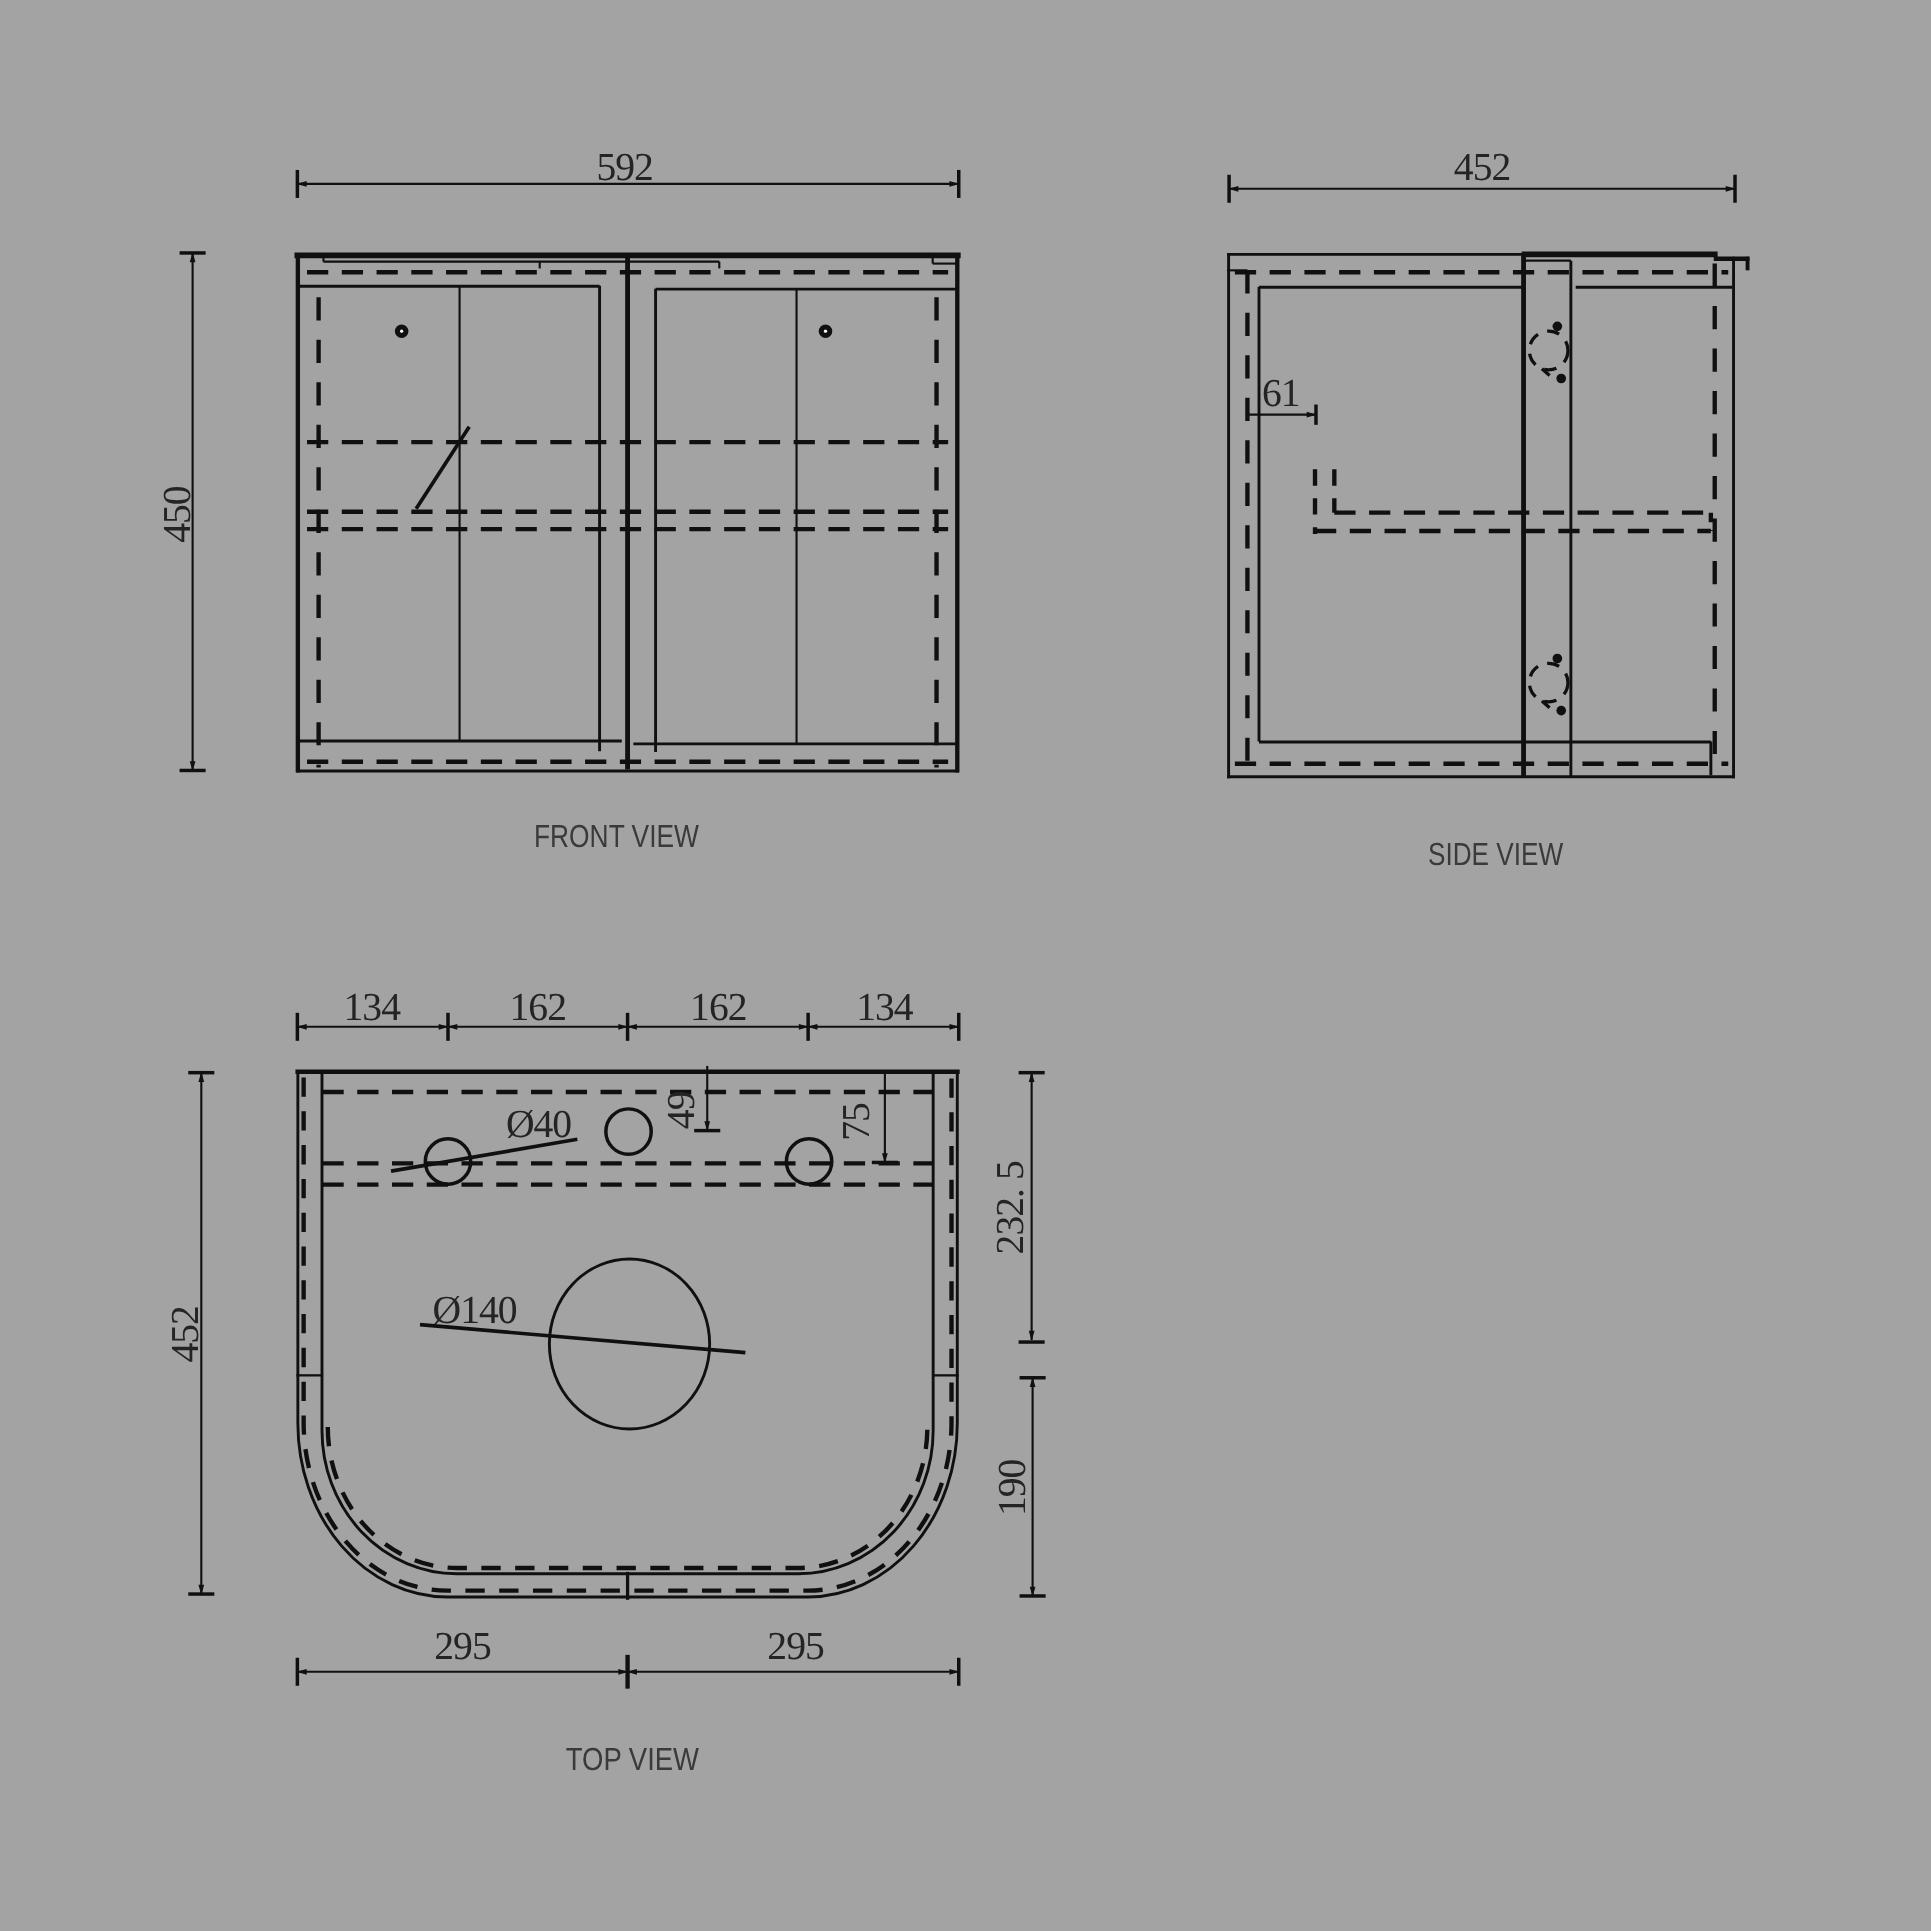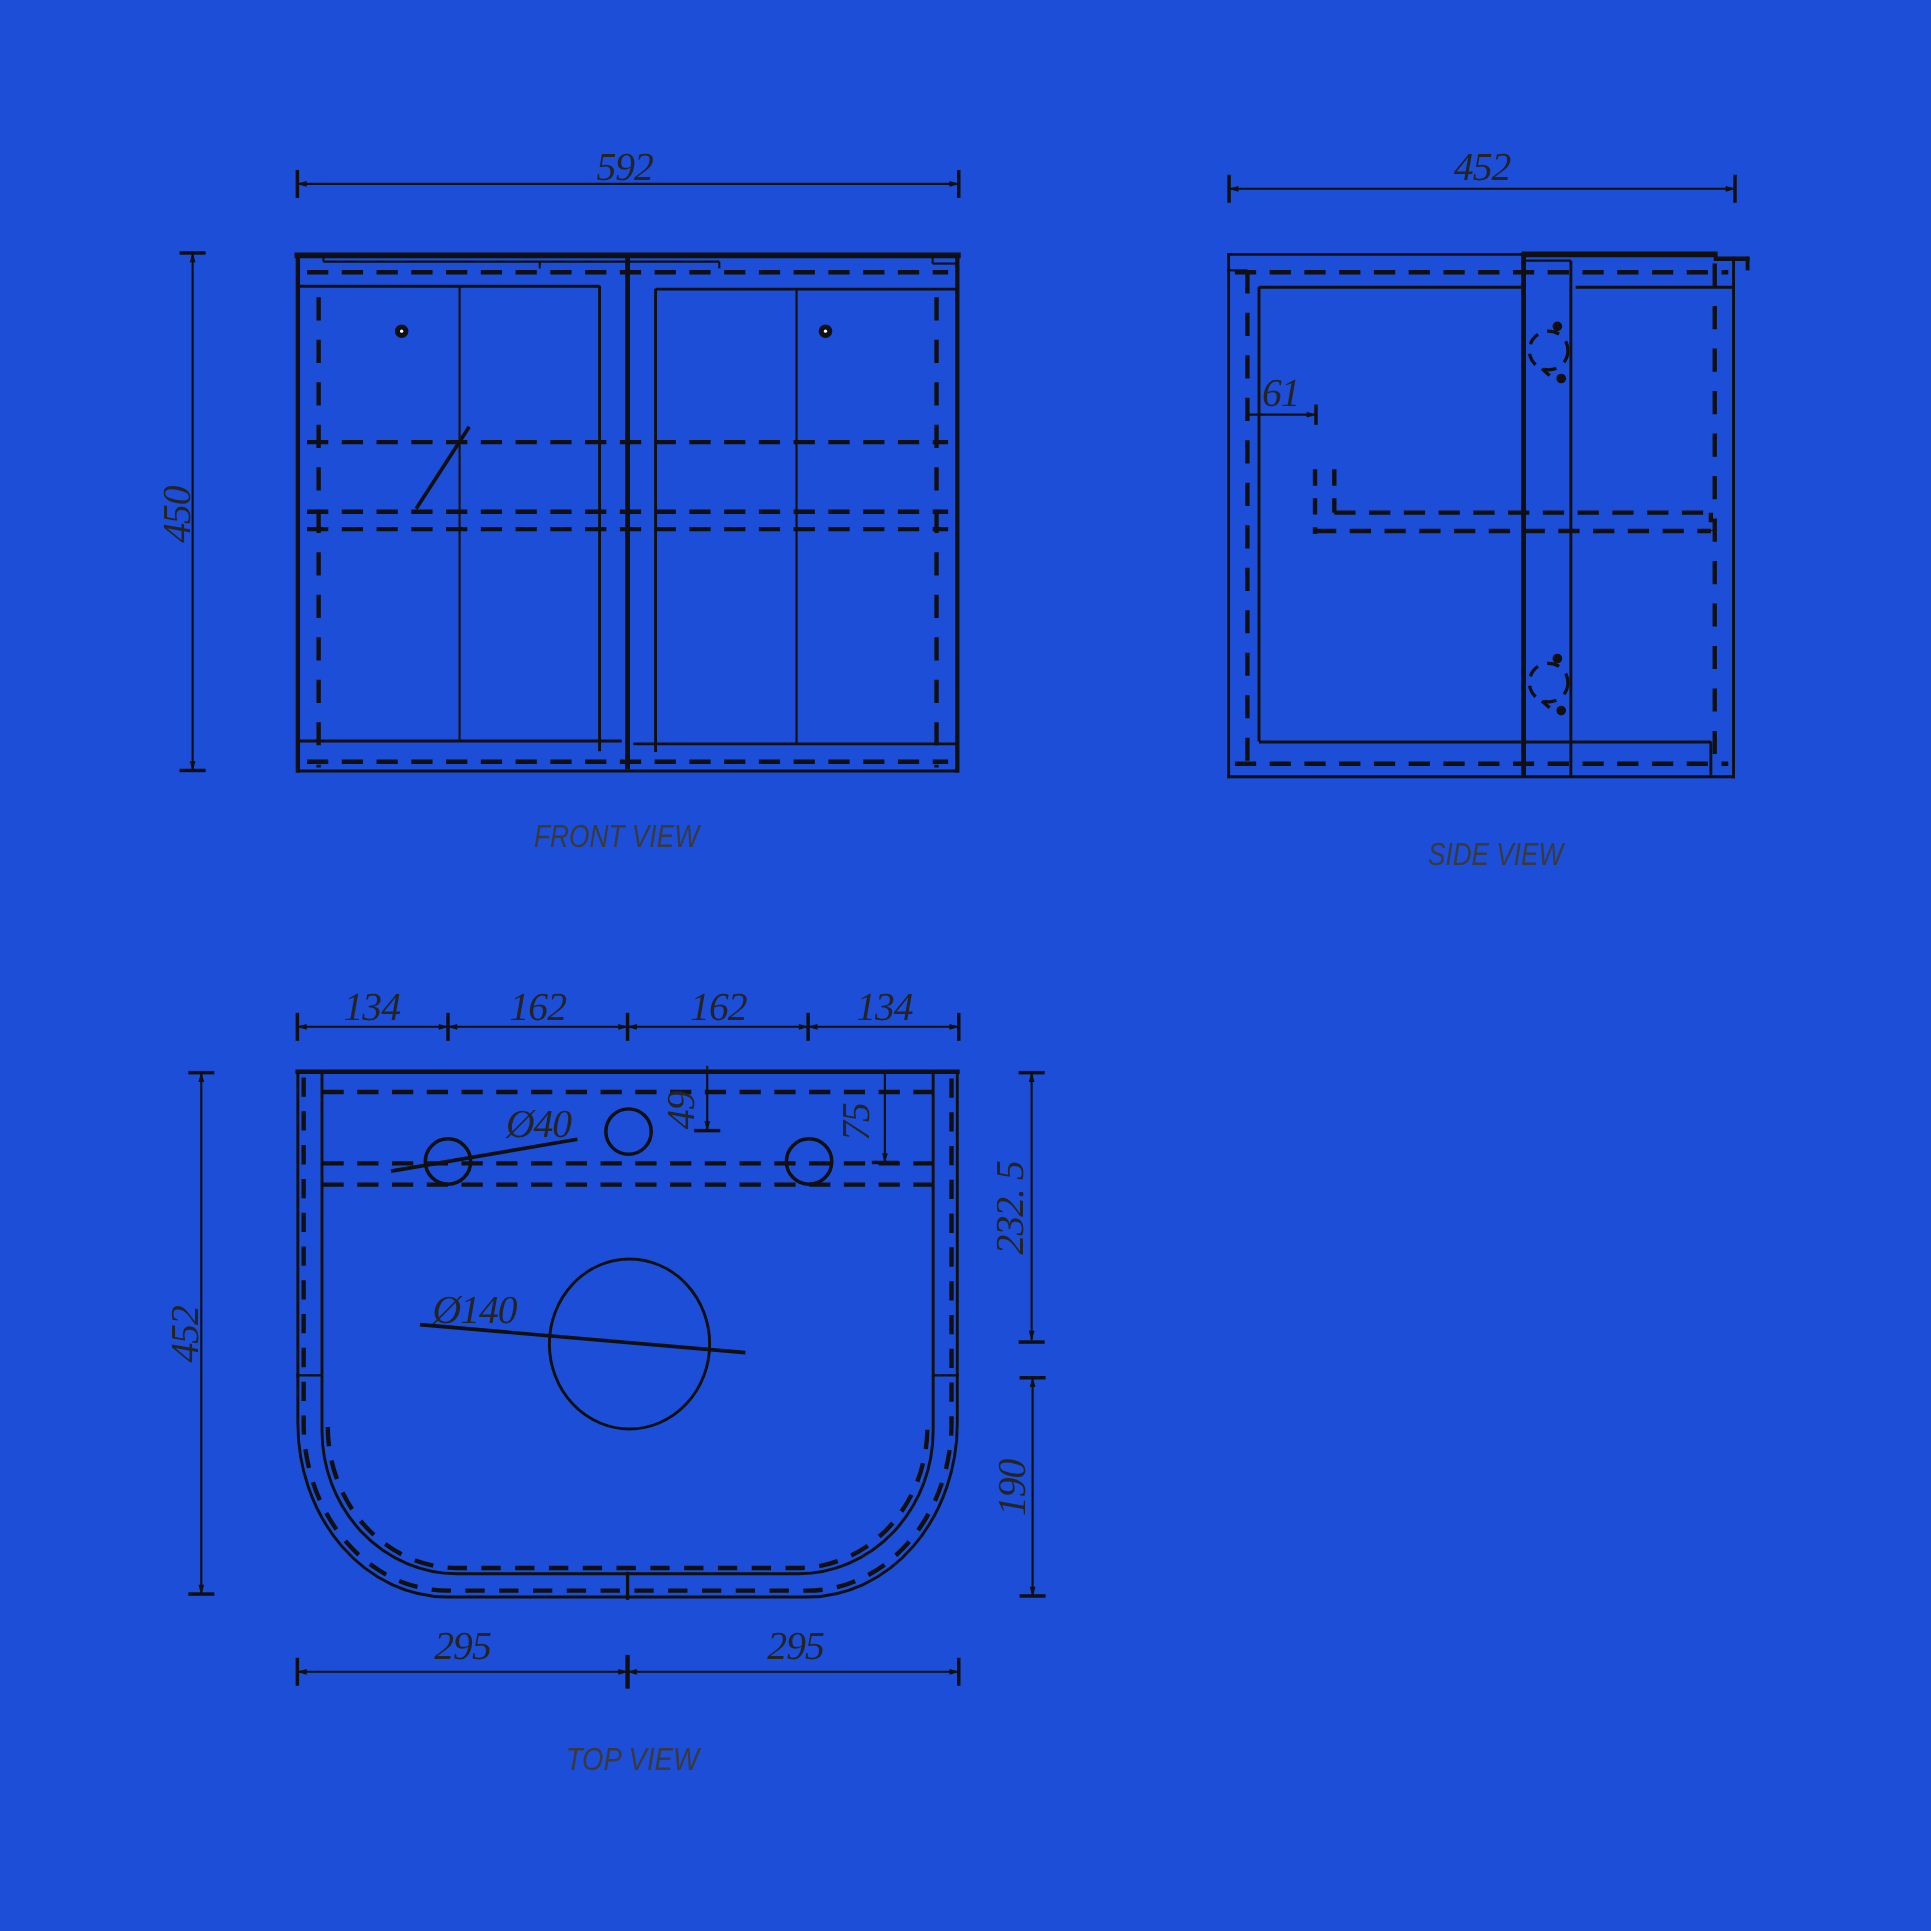--- a/index.html
+++ b/index.html
@@ -1,16 +1,16 @@
 <!DOCTYPE html>
 <html><head>
 <meta charset="utf-8">
 <style>
   html,body{margin:0;padding:0;background:#ffffff;-webkit-font-smoothing:antialiased;}
-  .wrap{width:1931px;height:1931px;position:relative;background:#1d4ed8;font-style:italic;}
+  .wrap{width:1931px;height:1931px;position:relative;background:#a3a3a3;}
   svg{position:absolute;top:0;left:0;}
   text{fill:#2b2b2b;text-rendering:geometricPrecision;}
   .dim{font-family:"Liberation Serif",serif;font-size:41px;letter-spacing:-1px;fill:#242424;}
   .lbl{font-family:"Liberation Sans",sans-serif;font-size:33px;fill:#3a3a3a;}
 </style>
 </head>
 <body>
 <div class="wrap">
 <svg width="1931" height="1931" viewBox="0 0 2000 2000">
   <defs>

